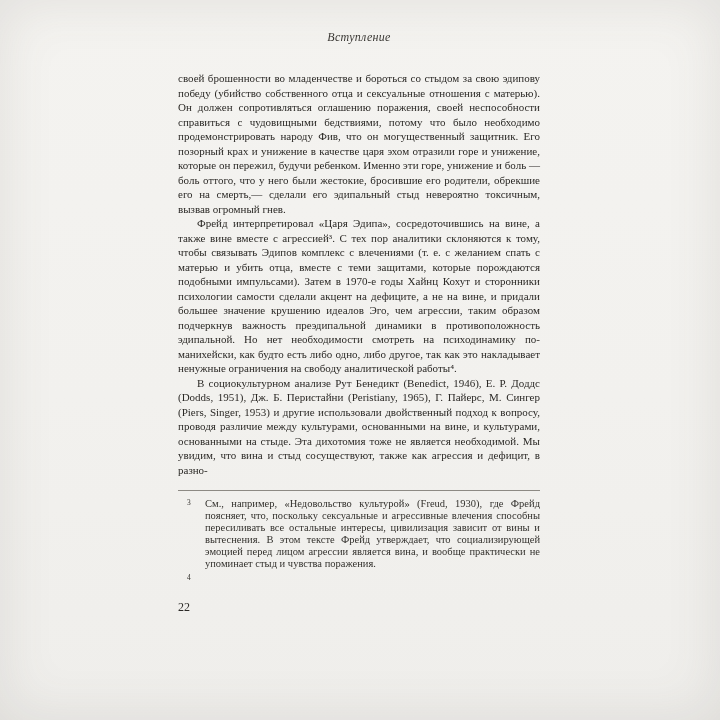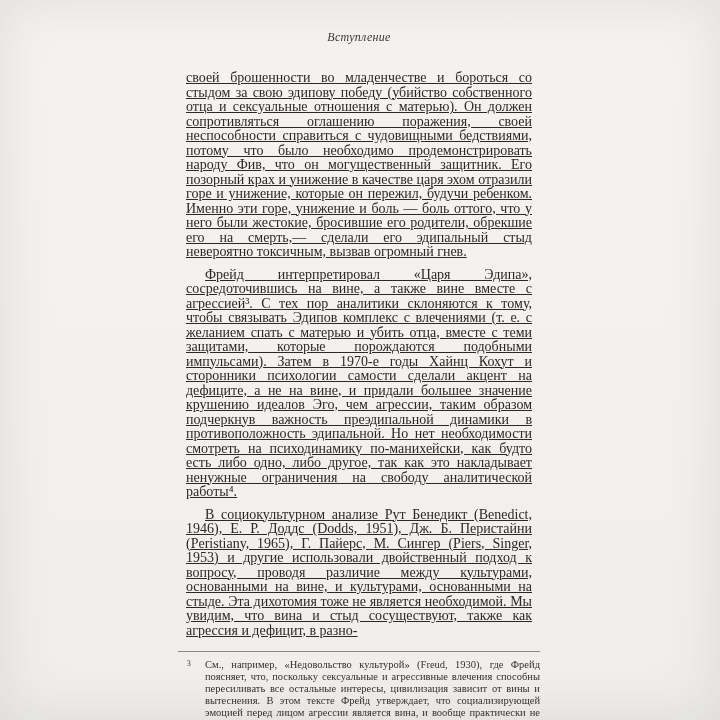--- a/index.html
+++ b/index.html
@@ -27,27 +27,26 @@
   }
   .running-head {
     text-align: center;
     font-style: italic;
     font-size: 12px;
     letter-spacing: 0.3px;
     color: #3a3834;
     margin: 0 0 26px 0;
   }
   .body-text p {
-    margin: 8px;
+    margin: 0;
     text-align: justify;
-    font-size: 14px;
+    font-size: 11px;
     line-height: 14.5px;
     color: #2b2926;
     hyphens: auto;
-    text-decoration: underline;
   }
   .body-text p.indent {
     text-indent: 19px;
   }
   .footnotes {
     margin-top: 13px;
     border-top: 1px solid #8d8a84;
     padding-top: 7px;
   }
   .footnote {

